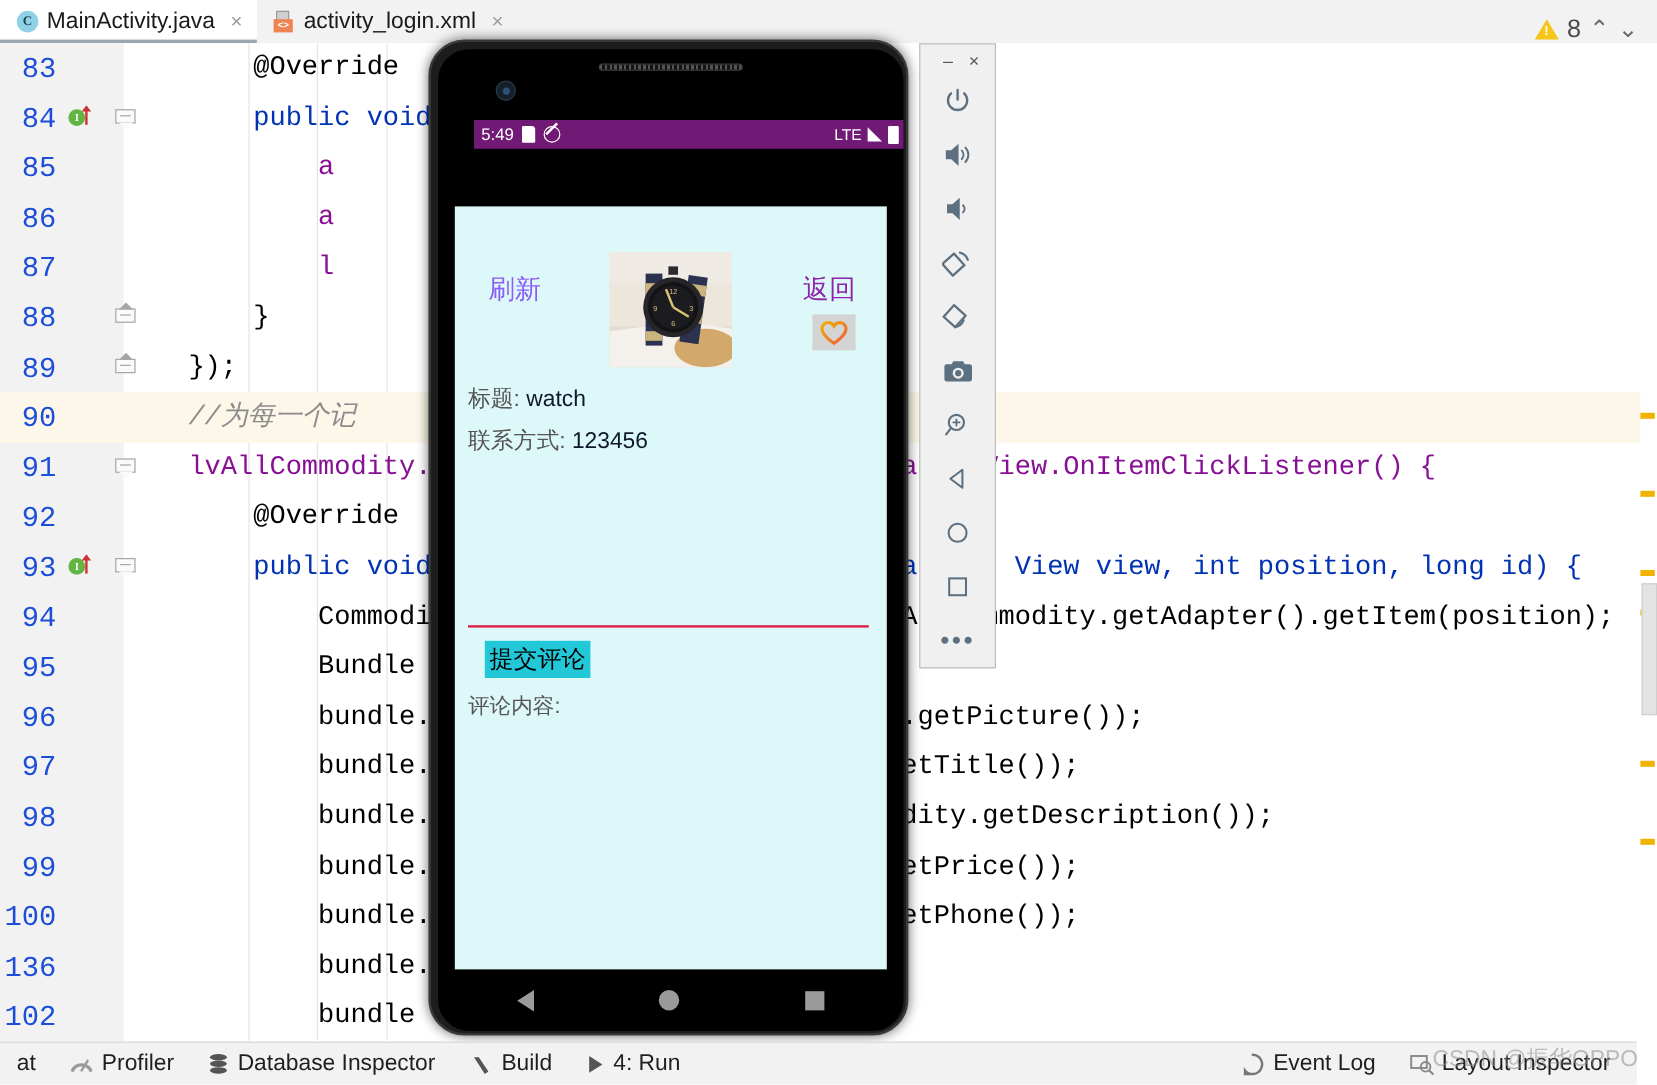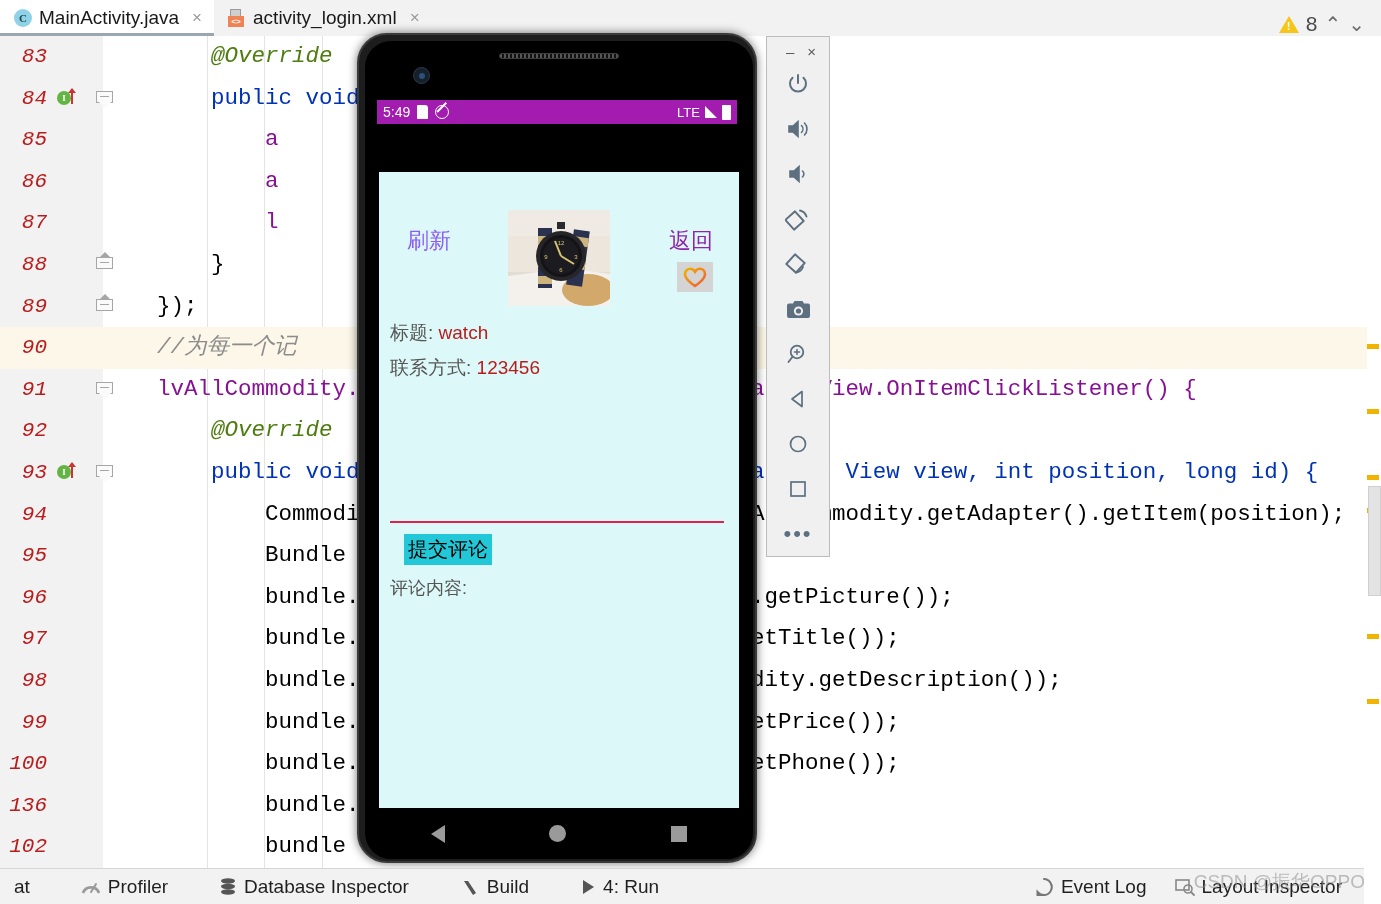--- a/index.html
+++ b/index.html
@@ -60,23 +60,22 @@
     position: absolute; left: 0; top: 0; width: 103px; height: 100%;
     background: #f2f2f2;
   }
   .linenos { position: absolute; left: 0; top: 0; width: 103px; }
   .lnrow {
     height: 41.6px; position: relative;
   }
   .lnrow .num {
     position: absolute; right: 56px; top: 9px;
     font-family: "Liberation Mono", monospace;
-    font-size: 21px; color: #b91c1c;
+    font-size: 24px; color: #1d4ed8;
     text-align: right;
-    font-style: italic;
   }
   .lnrow.cur { background: #fcf7e8; }
   .runmark {
     position: absolute; left: 57px; top: 12px; width: 16px; height: 16px;
   }
   .runmark .dot {
     position: absolute; left: 0; top: 1px; width: 14px; height: 14px;
     border-radius: 50%; background: #62b543; color: #ffffff;
     font-size: 9px; font-weight: bold; line-height: 14px; text-align: center;
     font-family: "Liberation Serif", serif;
@@ -126,21 +125,21 @@
   .coderow {
     position: relative; height: 41.6px;
     font-family: "Liberation Mono", monospace;
     font-size: 22.5px;
     line-height: 41.6px;
     white-space: pre;
     color: #000000;
   }
   .coderow.cur { background: #fcf7e8; }
   .kw { color: #0033b3; }
-  .ann { color: #4d7c0f; font-style: italic; }
+  .ann { color: #000000; }
   .fld { color: #871094; }
   .cmt { color: #8c8c8c; font-style: italic; }
   .typ { color: #000000; }
 
   .guide {
     position: absolute; top: 0; width: 1px; height: 832px; background: #e4e4e4;
   }
 
   
   .markerbar {
@@ -196,22 +195,22 @@
   }
   .frontcam {
     position: absolute; left: 48px; top: 26px; width: 17px; height: 17px;
     border-radius: 50%; background: #16202b; border: 1px solid #2b3a4a;
   }
   .frontcam::after {
     content: ""; position: absolute; left: 5px; top: 5px; width: 6px; height: 6px;
     border-radius: 50%; background: #2e4f7a;
   }
   .sysbar {
-    position: absolute; left: 12px; top: 59px; width: 360px; height: 24px;
-    background: #a21caf; color: #ffffff;
+    position: absolute; left: 30px; top: 59px; width: 360px; height: 24px;
+    background: #701a75; color: #ffffff;
     display: flex; align-items: center; justify-content: space-between;
     padding: 0 6px; font-size: 14px; text-align: right;
   }
   .sysbar .left { display: flex; align-items: center; gap: 7px; }
   .sysbar .right { display: flex; align-items: center; gap: 5px; }
   .sim-ic { width: 11px; height: 14px; background: #ffffff; border-radius: 1px 3px 1px 1px; }
   .nodis-ic {
     width: 14px; height: 14px; border: 1.7px solid #ffffff; border-radius: 50%;
     position: relative;
   }
@@ -251,21 +250,21 @@
   }
   .fav-btn {
     position: absolute; right: 26px; top: 90px;
     width: 36px; height: 30px; background: #d4d4d4;
     display: flex; align-items: center; justify-content: center;
   }
   .fields { position: absolute; left: 11px; top: 143px; width: 345px; }
   .fieldrow {
     font-size: 19px; color: #555555; line-height: 35px; white-space: nowrap;
   }
-  .fieldrow .val { color: #b91c1c; }
+  .fieldrow .val { color: #0f172a; }
   .cmt-underline {
     position: absolute; left: 11px; top: 349px; width: 334px; height: 2px;
     background: #e0214b;
   }
   .submit-btn {
     position: absolute; left: 25px; top: 362px;
     background: #22c8d8; color: #000000;
     font-size: 20px; padding: 2px 4px; text-align: center;
   }
   .cmt-label {
@@ -304,21 +303,21 @@
   .tools-list { display: flex; flex-direction: column; align-items: center; gap: 11px; margin-top: 7px; }
   .tool { width: 32px; height: 34px; display: flex; align-items: center; justify-content: center; }
   .tool svg { display: block; }
   .dots { letter-spacing: 2px; color: #5c7080; font-size: 22px; line-height: 10px; }
 
   
   .statusbar {
     position: absolute; left: 0; bottom: 0; width: 1364px; height: 36px;
     background: #f2f2f2; border-top: 1px solid #d6d6d6;
     display: flex; align-items: center;
-    font-size: 19px; color: #1f1f1f; gap: 23px;
+    font-size: 19px; color: #1f1f1f;
   }
   .sbitem { display: flex; align-items: center; gap: 7px; padding: 0 14px; white-space: nowrap; }
   .sb-right { position: absolute; right: 8px; display: flex; align-items: center; }
   .watermark {
     position: absolute; right: 16px; bottom: 9px;
     font-size: 19px; color: rgba(140,140,140,0.55);
     white-space: nowrap; pointer-events: none;
   }
 </style>
 </head>

